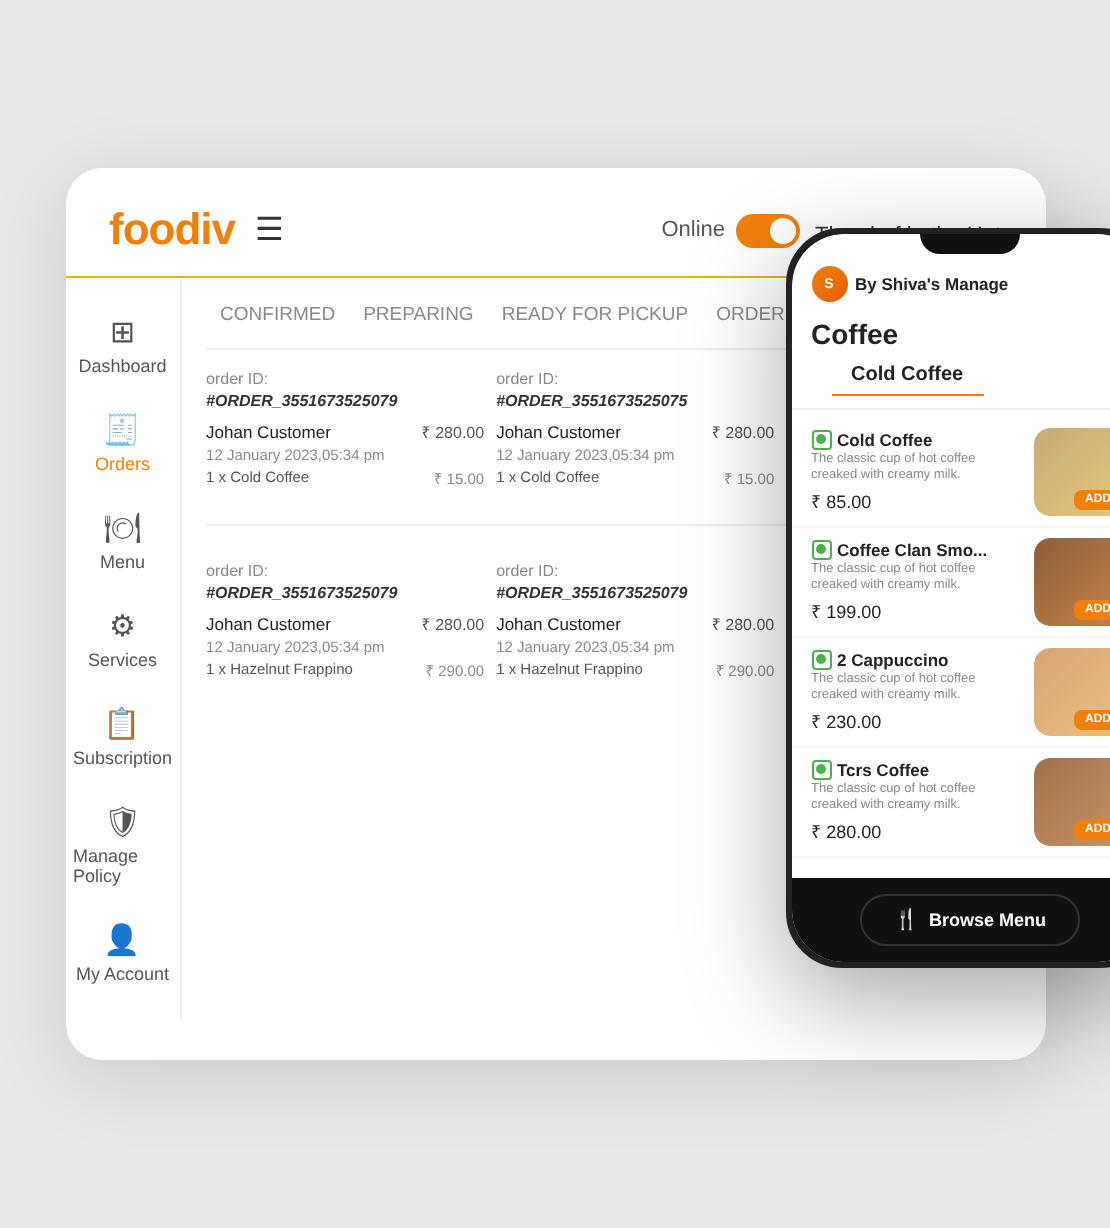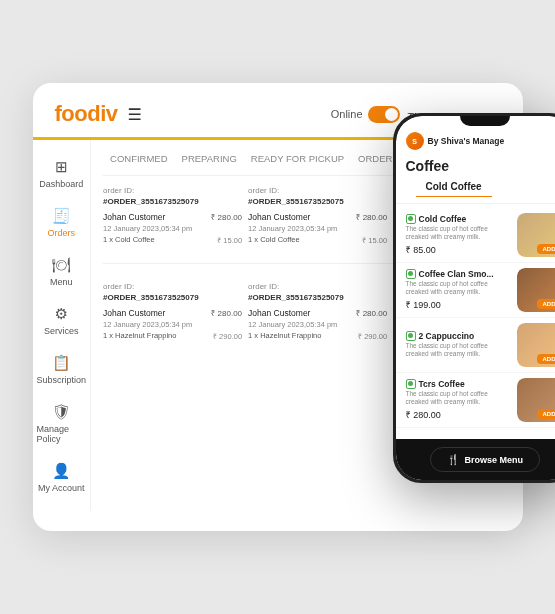--- a/index.html
+++ b/index.html
@@ -23,21 +23,21 @@
       position: relative;
       padding: 0 0 20px 0;
     }
 
     
     .header {
       display: flex;
       align-items: center;
       justify-content: space-between;
       padding: 18px 22px 10px 22px;
-      border-bottom: 3px solid #eab308;
+      border-bottom: 1px solid #eab308;
     }
     .logo {
       font-size: 22px;
       font-weight: 800;
       color: #f0800a;
       letter-spacing: -0.5px;
     }
     .logo-icon {
       margin-left: 6px;
       color: #333;
@@ -152,20 +152,21 @@
     .order-label {
       font-size: 8px;
       color: #888;
       margin-bottom: 2px;
     }
     .order-id {
       font-size: 8px;
       color: #333;
       font-weight: 600;
       margin-bottom: 5px;
+      font-style: italic;
     }
     .order-customer {
       font-size: 8.5px;
       font-weight: 400;
       color: #222;
     }
     .order-price {
       font-size: 8px;
       color: #555;
       float: right;
@@ -581,20 +582,21 @@
 
         <div class="phone-menu-item">
           <div class="phone-item-info">
             <div class="phone-item-name">
               <div class="veg-icon">
                   <div class="veg-dot"></div>
                 </div>
               <span>2 Cappuccino</span>
             </div>
             <div class="phone-item-desc">The classic cup of hot coffee creaked with creamy milk.</div>
+            <div class="phone-item-price">₹ 230.00</div>
           </div>
           <div class="phone-item-img">
             <div class="phone-img-cappuccino"></div>
             <div class="add-btn">ADD</div>
           </div>
         </div>
 
         <div class="phone-menu-item">
           <div class="phone-item-info">
             <div class="phone-item-name">

